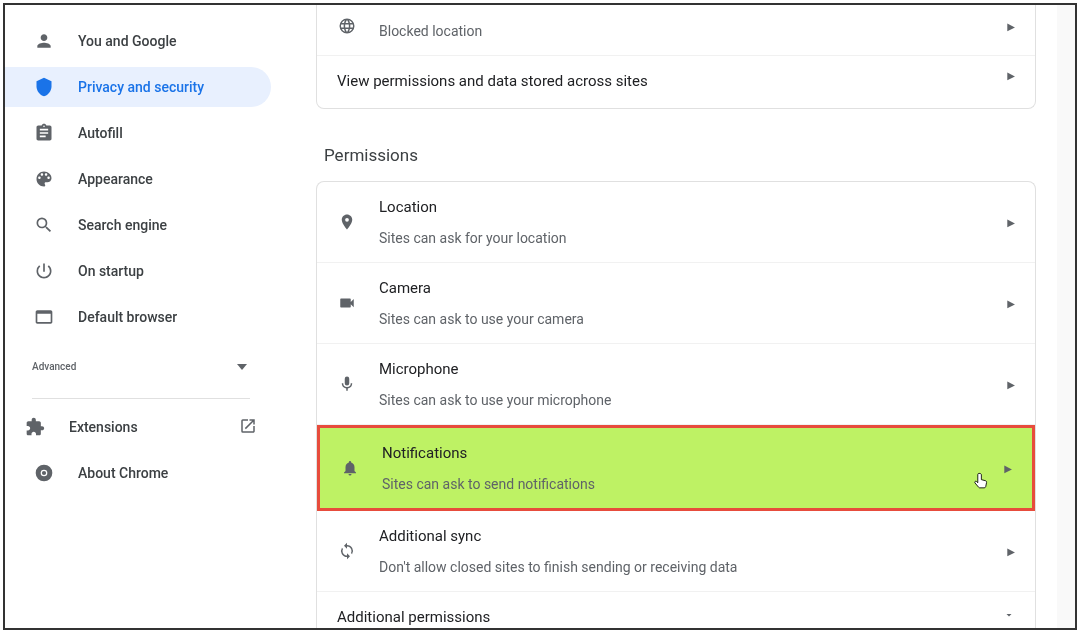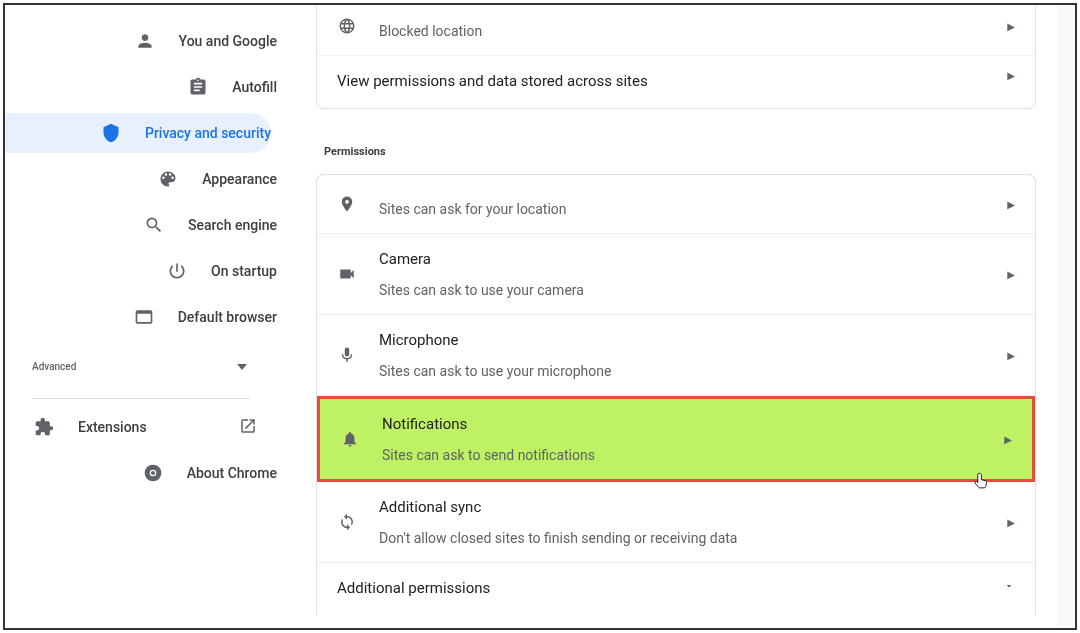--- a/index.html
+++ b/index.html
@@ -30,21 +30,20 @@
     }
     .sidebar-item {
       display: flex;
       align-items: center;
       height: 40px;
       padding-left: 27px;
       margin: 6px 0;
       cursor: pointer;
       color: #3c4043;
       font-size: 14px;
-      justify-content: flex-end;
     }
     .sidebar-item.active {
       background: #e8f0fe;
       color: #1a73e8;
       border-radius: 0 20px 20px 0;
       margin-right: 6px;
     }
     .sidebar-item.active .sidebar-icon svg {
       fill: #1a73e8;
     }
@@ -80,21 +79,21 @@
     }
     .divider {
       height: 1px;
       background: #e0e0e0;
       margin: 8px 27px 8px 27px;
     }
     .ext-row {
       display: flex;
       align-items: center;
       height: 40px;
-      padding-left: 27px;
+      padding-left: 18px;
       padding-right: 20px;
       margin: 6px 0;
       cursor: pointer;
       color: #3c4043;
       font-size: 14px;
     }
     .ext-row .spacer {
       flex: 1;
     }
     .main {
@@ -166,22 +165,22 @@
     }
     .single-row {
       display: flex;
       align-items: flex-start;
       padding: 14px 20px;
       min-height: 52px;
       cursor: pointer;
     }
     .section-header {
       color: #3c4043;
-      font-size: 11px;
-      font-weight: 700;
+      font-size: 17px;
+      font-weight: 400;
       padding: 20px 0 16px 8px;
     }
     .highlighted-row {
       background: #bef264;
       border: 3px solid #e74c3c;
       position: relative;
       z-index: 2;
     }
     .highlighted-row .row-arrow {
       color: #5f6368;
@@ -215,36 +214,36 @@
 
     <div class="sidebar-item">
       <span class="sidebar-icon">
         <svg viewBox="0 0 24 24">
             <path d="M12 12c2.21 0 4-1.79 4-4s-1.79-4-4-4-4 1.79-4 4 1.79 4 4 4zm0 2c-2.67 0-8 1.34-8 4v2h16v-2c0-2.66-5.33-4-8-4z"></path>
           </svg>
       </span>
       <span class="sidebar-label">You and Google</span>
     </div>
 
+    <div class="sidebar-item active">
+      <span class="sidebar-icon">
+        <svg viewBox="0 0 24 24">
+            <path d="M12 1L3 5v6c0 5.55 3.84 10.74 9 12 5.16-1.26 9-6.45 9-12V5l-9-4z"></path>
+          </svg>
+      </span>
+      <span class="sidebar-label">Privacy and security</span>
+    </div>
+
     <div class="sidebar-item">
       <span class="sidebar-icon">
         <svg viewBox="0 0 24 24">
             <path d="M19 3h-4.18C14.4 1.84 13.3 1 12 1s-2.4.84-2.82 2H5c-1.1 0-2 .9-2 2v14c0 1.1.9 2 2 2h14c1.1 0 2-.9 2-2V5c0-1.1-.9-2-2-2zm-7 0c.55 0 1 .45 1 1s-.45 1-1 1-1-.45-1-1 .45-1 1-1zM7 7h10v2H7zm0 4h10v2H7zm0 4h7v2H7z"></path>
           </svg>
       </span>
       <span class="sidebar-label">Autofill</span>
-    </div>
-
-    <div class="sidebar-item active">
-      <span class="sidebar-icon">
-        <svg viewBox="0 0 24 24">
-            <path d="M12 1L3 5v6c0 5.55 3.84 10.74 9 12 5.16-1.26 9-6.45 9-12V5l-9-4z"></path>
-          </svg>
-      </span>
-      <span class="sidebar-label">Privacy and security</span>
     </div>
 
     <div class="sidebar-item">
       <span class="sidebar-icon">
         <svg viewBox="0 0 24 24">
             <path d="M12 3c-4.97 0-9 4.03-9 9s4.03 9 9 9c.83 0 1.5-.67 1.5-1.5 0-.39-.15-.74-.39-1.01-.23-.26-.38-.61-.38-.99 0-.83.67-1.5 1.5-1.5H16c2.76 0 5-2.24 5-5 0-4.42-4.03-8-9-8zm-5.5 9c-.83 0-1.5-.67-1.5-1.5S5.67 9 6.5 9 8 9.67 8 10.5 7.33 12 6.5 12zm3-4C8.67 8 8 7.33 8 6.5S8.67 5 9.5 5s1.5.67 1.5 1.5S10.33 8 9.5 8zm5 0c-.83 0-1.5-.67-1.5-1.5S13.67 5 14.5 5s1.5.67 1.5 1.5S15.33 8 14.5 8zm3 4c-.83 0-1.5-.67-1.5-1.5S16.67 9 17.5 9s1.5.67 1.5 1.5-.67 1.5-1.5 1.5z"></path>
           </svg>
       </span>
       <span class="sidebar-label">Appearance</span>
     </div>
@@ -341,20 +340,21 @@
 
       <div class="card card-bottom-cut">
 
         <div class="row">
           <span class="row-icon">
             <svg viewBox="0 0 24 24">
                 <path d="M12 2C8.13 2 5 5.13 5 9c0 5.25 7 13 7 13s7-7.75 7-13c0-3.87-3.13-7-7-7zm0 9.5A2.5 2.5 0 1114.5 9 2.5 2.5 0 0112 11.5z"></path>
               </svg>
           </span>
           <div class="row-main">
+            <div class="row-title">Location</div>
             <div class="row-sub">Sites can ask for your location</div>
           </div>
           <span class="row-arrow">▶</span>
         </div>
 
         <div class="row">
           <span class="row-icon">
             <svg viewBox="0 0 24 24">
                 <path d="M17 10.5V7a1 1 0 00-1-1H4a1 1 0 00-1 1v10a1 1 0 001 1h12a1 1 0 001-1v-3.5l4 4v-11l-4 4z"></path>
               </svg>

